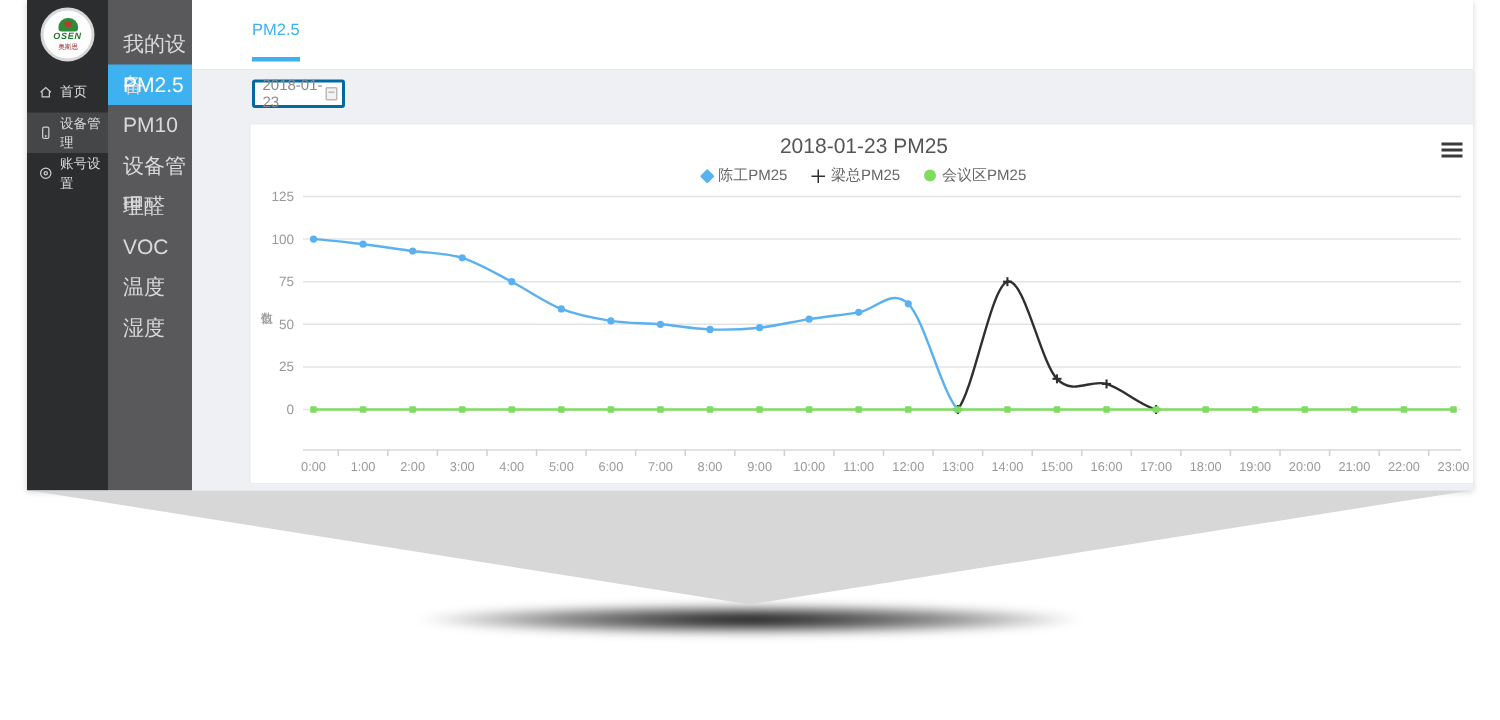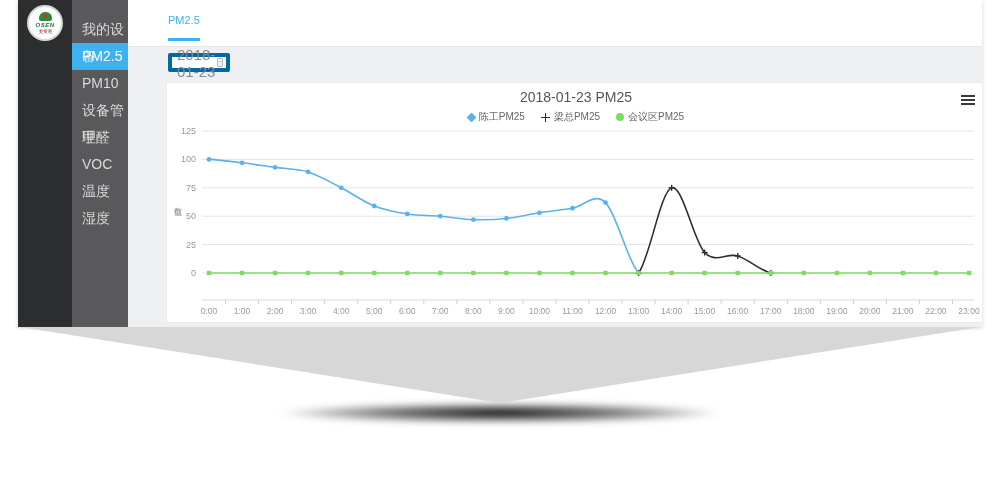--- a/index.html
+++ b/index.html
@@ -39,22 +39,22 @@
   .ns-item:first-child { margin-top:16px; }
 
   
   .main { position:absolute; left:110px; top:0; right:0; height:100%; }
   .topbar { position:absolute; left:0; top:0; right:0; height:47px; background:#ffffff;
     border-bottom:1px solid #e8e8e8; }
   .tab { position:absolute; left:40px; top:14px; font-size:11px; color:#3eb2f1;
     padding-bottom:12px; border-bottom:3px solid #3eb2f1; cursor:pointer; }
 
   .filter-row { position:absolute; left:40px; top:53px; height:19px; display:flex; }
-  .date-input { width:62px; height:19px; background:#ffffff; border:4px solid #0369a1;
-    border-radius:2px; font-size:15px; color:#8a8a8a; display:flex; align-items:center;
+  .date-input { width:62px; height:19px; background:#ffffff; border:2px solid #0369a1;
+    border-radius:2px; font-size:10px; color:#8a8a8a; display:flex; align-items:center;
     padding:0 3px 0 5px; justify-content:space-between; }
   .cal-icon { width:9px; height:9px; border:1px solid #b9b9b9; border-radius:1px;
     position:relative; background:#f2f2f2; }
   .cal-icon:before { content:""; position:absolute; left:1px; top:2px; right:1px; height:1px;
     background:#b9b9b9; }
   .query-btn { margin-left:5px; width:32px; height:17px; background:#0369a1; color:#fff;
     border:none; border-radius:2px; font-size:9px; cursor:pointer;
     font-family:"Liberation Sans",sans-serif;margin-top:38px; }
 
   
@@ -94,20 +94,42 @@
 
 <div class="stage">
 
   <div class="dashboard">
 
     <div class="nav-primary">
       <div class="logo-badge">
         <span class="logo-heart"></span>
         <span class="logo-text">OSEN</span>
         <span class="logo-sub">奥斯恩</span>
+      </div>
+      <div class="nav-primary-items">
+        <div class="np-item">
+          <svg class="ic" viewBox="0 0 16 16">
+            <path d="M3 8 L8 3.5 L13 8 M4.5 7.5 V12.5 H11.5 V7.5" fill="none" stroke="#cfcfcf" stroke-width="1.2"></path>
+          </svg>
+          <span>首页</span>
+        </div>
+        <div class="np-item active">
+          <svg class="ic" viewBox="0 0 16 16">
+            <rect x="5" y="2.5" width="6" height="11" rx="1.5" fill="none" stroke="#cfcfcf" stroke-width="1.2"></rect>
+            <circle cx="8" cy="11.2" r="0.9" fill="#cfcfcf"></circle>
+          </svg>
+          <span>设备管理</span>
+        </div>
+        <div class="np-item">
+          <svg class="ic" viewBox="0 0 16 16">
+            <circle cx="8" cy="8" r="5" fill="none" stroke="#cfcfcf" stroke-width="1.2"></circle>
+            <circle cx="8" cy="8" r="1.6" fill="none" stroke="#cfcfcf" stroke-width="1.2"></circle>
+          </svg>
+          <span>账号设置</span>
+        </div>
       </div>
     </div>
 
     <div class="nav-secondary">
       <div class="ns-item">我的设备</div>
       <div class="ns-item active">PM2.5</div>
       <div class="ns-item">PM10</div>
       <div class="ns-item">设备管理</div>
       <div class="ns-item">甲醛</div>
       <div class="ns-item">VOC</div>

